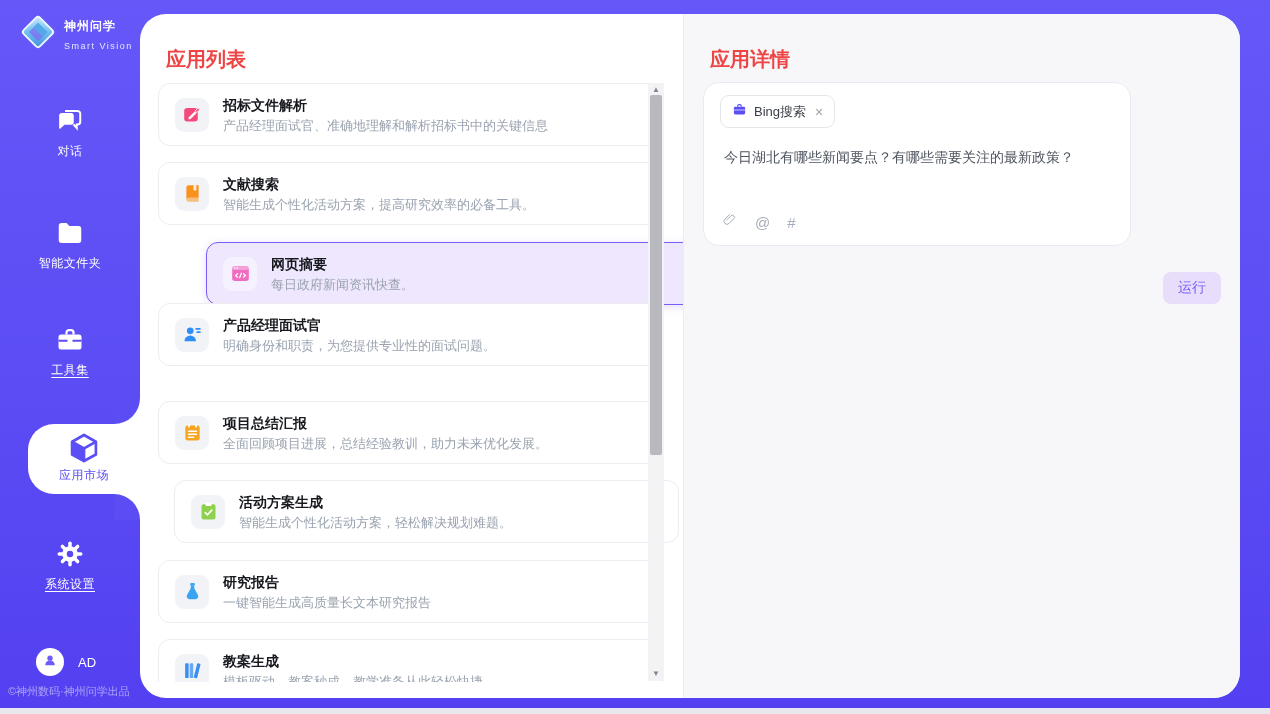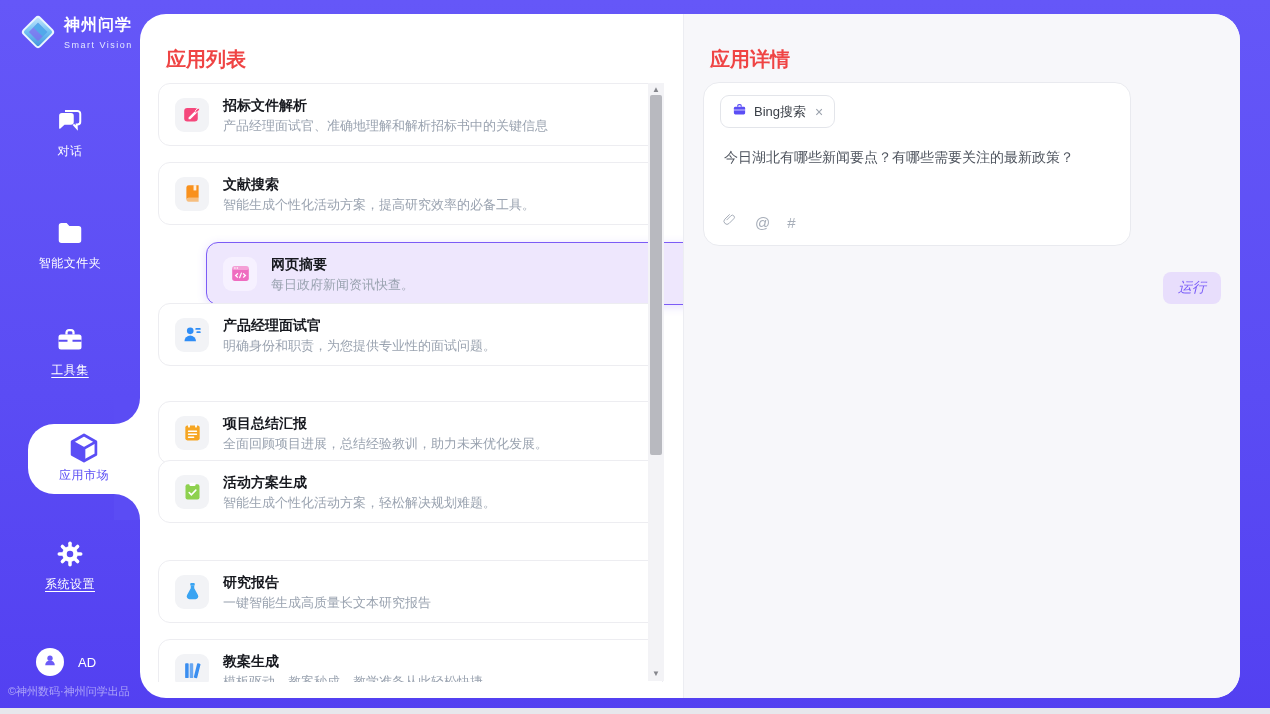--- a/index.html
+++ b/index.html
@@ -1,21 +1,21 @@
 <!DOCTYPE html>
 <html><head>
 <meta charset="utf-8">
 <style>
   html,body{margin:0;padding:0;background:#dcdce2;font-family:"Liberation Sans","DejaVu Sans",sans-serif;}
   .stage{position:relative;width:1270px;height:714px;overflow:hidden;
     background:linear-gradient(180deg,#6557f8 0%,#5b4cf4 55%,#5340f1 100%);}
   
   .sidebar{position:absolute;left:0;top:0;width:140px;height:714px;}
   .brand{position:absolute;left:18px;top:12px;display:flex;align-items:center;gap:6px;}
-  .brand-name{color:#fff;font-size:16px;font-weight:700;letter-spacing:1px;line-height:18px;}
+  .brand-name{color:#fff;font-size:12px;font-weight:700;letter-spacing:1px;line-height:18px;}
   .brand-tagline{color:#e4e9ff;font-size:9px;letter-spacing:1.5px;}
   .side-item{position:absolute;left:0;width:140px;text-align:center;color:#fff;cursor:pointer;}
   #side-nav .side-item:nth-child(1){top:106px;}
   #side-nav .side-item:nth-child(2){top:218px;}
   #side-nav .side-item:nth-child(3){top:325px;}
   #side-nav .side-item:nth-child(4){top:424px;}
   #side-nav .side-item:nth-child(5){top:539px;}
   .si-icon{display:block;height:32px;}
   .si-label{display:block;font-size:12px;margin-top:5px;letter-spacing:.5px;}
   .si-label.underline{text-decoration:underline;text-underline-offset:3px;}
@@ -52,21 +52,21 @@
   .scroll-thumb{position:absolute;left:2px;top:12px;width:12px;height:360px;background:#b8b9bf;border-radius:2px;cursor:pointer;}
   
   .detail-section{position:absolute;left:543px;top:0;width:557px;height:684px;background:#f7f7fa;border-left:1px solid #ecedf2;border-radius:0 26px 26px 0;box-sizing:border-box;}
   .prompt-card{position:absolute;left:19px;top:68px;width:428px;height:164px;background:#fff;border:1px solid #e9eaef;border-radius:16px;box-sizing:border-box;}
   .tool-tag{position:absolute;left:16px;top:12px;height:31px;display:inline-flex;align-items:center;gap:7px;padding:0 11px;border:1px solid #e3e5ea;border-radius:9px;background:#fff;cursor:pointer;}
   .tool-tag-label{font-size:13px;color:#3a3f47;}
   .tag-close{font-size:14px;color:#9aa1ac;cursor:pointer;margin-left:2px;}
   .prompt-text{position:absolute;left:20px;top:64px;right:24px;font-size:14px;color:#4e545e;line-height:20px;cursor:text;}
   .prompt-toolbar{position:absolute;left:18px;bottom:13px;display:flex;align-items:center;gap:17px;color:#a7aeb9;}
   .tb-glyph{font-size:15px;line-height:17px;cursor:pointer;}
-  .run-btn{position:absolute;right:19px;top:258px;background:#e8defc;color:#7a5cf8;border:none;border-radius:8px;font-size:14px;padding:7px 15px;cursor:pointer;font-family:inherit;font-style:italic;}
+  .run-btn{position:absolute;right:19px;top:258px;background:#e8defc;color:#7a5cf8;border:none;border-radius:8px;font-size:14px;padding:7px 15px;cursor:pointer;font-family:inherit;}
   .bottom-strip{position:absolute;left:0;right:0;bottom:0;height:6px;background:#e7e7ec;}
 </style>
 </head>
 <body>
 
 <div class="stage">
 
   <aside class="sidebar">
     <div class="brand">
       <span>
@@ -225,21 +225,21 @@
                 <rect x="7" y="2" width="2" height="4.4" rx="1" fill="#fff"></rect>
                 <rect x="15" y="2" width="2" height="4.4" rx="1" fill="#fff"></rect>
                 <path d="M7.4 10.6h9.2M7.4 14h9.2M7.4 17.4h6" stroke="#fff" stroke-width="1.5" stroke-linecap="round"></path>
               </svg>
             </span>
     <div class="card-text">
       <div class="card-title">项目总结汇报</div>
       <div class="card-desc">全面回顾项目进展，总结经验教训，助力未来优化发展。</div>
     </div>
   </div>
-          <div class="app-card" style="top: 386px;">
+          <div class="app-card" style="top: 406px; margin-left: 16px;">
     <span class="card-icon">
               <svg width="21" height="21" viewBox="0 0 24 24" xmlns="http://www.w3.org/2000/svg">
                 <rect x="4" y="3.8" width="16" height="17.4" rx="2.4" fill="#8ed14f"></rect>
                 <rect x="8.4" y="2" width="7.2" height="3.6" rx="1.2" fill="#fff"></rect>
                 <path d="M8.2 13.2l2.6 2.6 5-5.4" fill="none" stroke="#fff" stroke-width="1.8" stroke-linecap="round" stroke-linejoin="round"></path>
               </svg>
             </span>
     <div class="card-text">
       <div class="card-title">活动方案生成</div>
       <div class="card-desc">智能生成个性化活动方案，轻松解决规划难题。</div>

